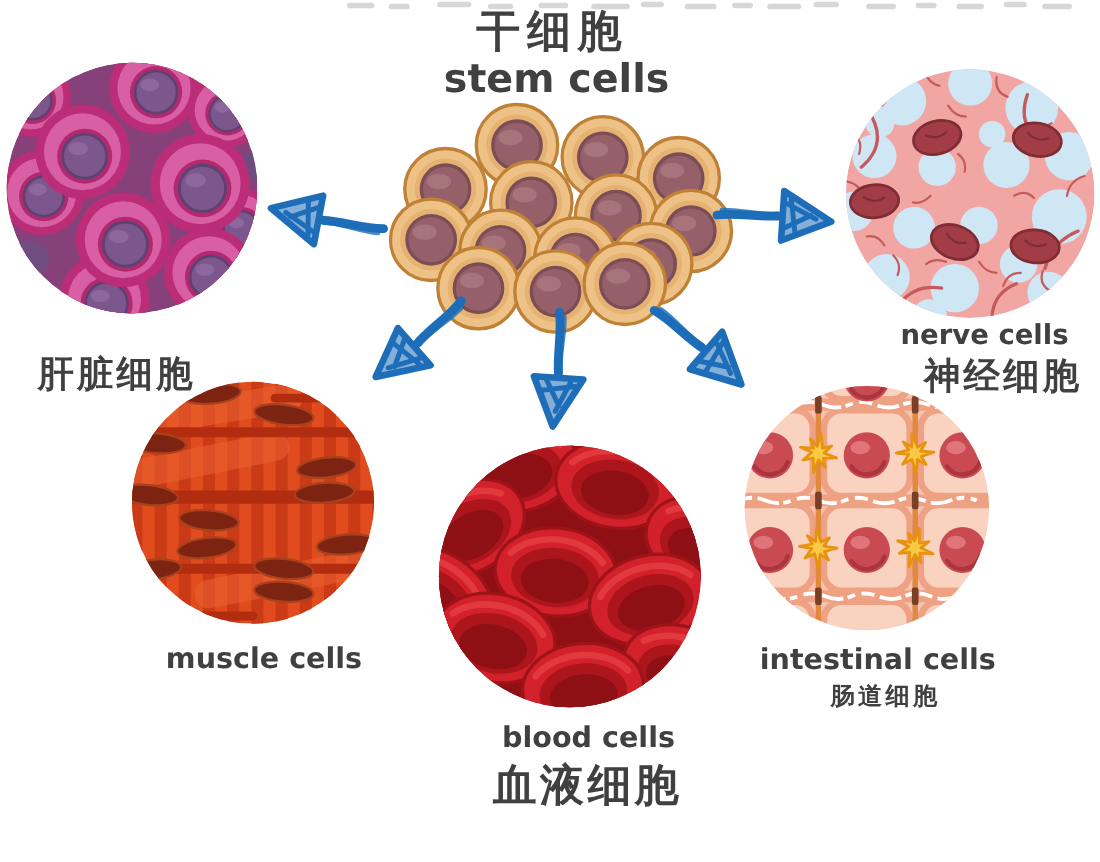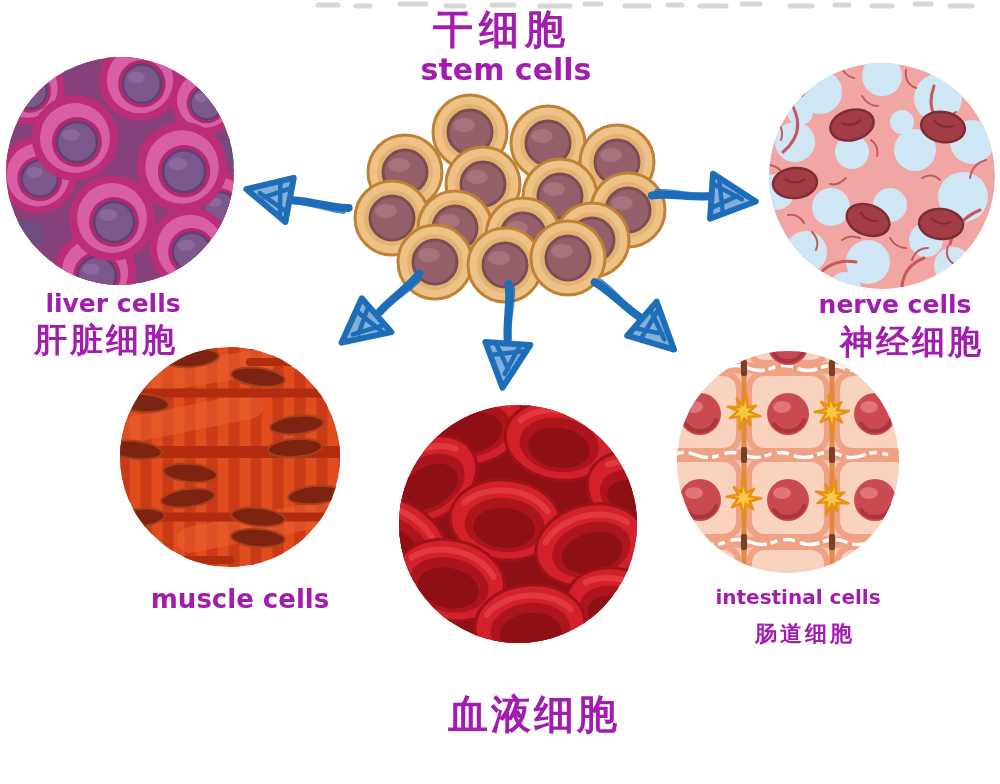--- a/index.html
+++ b/index.html
@@ -1,19 +1,19 @@
 <!DOCTYPE html>
 <html style="--arrow_blue: #1d6db8; --stem_body: #eec287; --stem_border: #bf8136; --stem_nucleus: #956069; --liver_bg: #86407a; --liver_pink: #d95fa5; --liver_magenta: #bb2d76; --liver_purple_nucleus: #7c578d; --nerve_bg_blue: #cfe7f5; --nerve_tissue_pink: #f2a6a4; --nerve_outline: #c45a5c; --nerve_nucleus: #a23d45; --muscle_base: #e14c1e; --muscle_stripe: #cb3a16; --muscle_band: #b22c10; --muscle_nucleus: #7c2411; --blood_bg: #8f1014; --blood_cell: #d2212a; --blood_inner: #ab151b; --intestine_bg: #f6c4b0; --intestine_cell: #f9d2c0; --intestine_border: #efa183; --intestine_nucleus: #ca4a52; --intestine_star: #f8c944; --intestine_line: #df8a3e;"><head>
 <meta charset="utf-8">
 <style>
   html,body{margin:0;padding:0;background:#ffffff;}
   #stage{position:relative;width:1000px;height:784px;background:#ffffff;overflow:hidden;
          font-family:"DejaVu Sans",sans-serif;}
   #art{position:absolute;left:0;top:0;}
-  .lbl{position:absolute;transform:translateX(-50%);font-weight:700;color:#a21caf;
+  .lbl{position:absolute;transform:translateX(-50%);font-weight:700;color:#404040;
        white-space:nowrap;line-height:1.05;font-family:"DejaVu Sans",sans-serif;}
   .zh{letter-spacing:3px;}
   .frag{stroke:#d7d7d7;stroke-width:5;stroke-linecap:round;fill:none;}
   
   .ar{stroke:var(--arrow_blue,#1d6db8);fill:none;stroke-linecap:round;stroke-linejoin:round;}
   .af{fill:var(--arrow_blue,#1d6db8);fill-opacity:.55;}
   
   .sc-o{fill:var(--stem_body,#eec287);stroke:var(--stem_border,#bf8136);stroke-width:3;}
   .sc-n{fill:var(--stem_nucleus,#956069);stroke:#7c4d55;stroke-width:3;}
   .sc-h{fill:#a8747c;}
@@ -261,28 +261,28 @@
   <g>
     <use href="#arrow" transform="translate(297,201) rotate(192)"></use>
     <use href="#arrow" transform="translate(704,196) rotate(5)"></use>
     <use href="#arrow" transform="translate(382,310) rotate(140)"></use>
     <use href="#arrow" transform="translate(508,336) rotate(95)"></use>
     <use href="#arrow" transform="translate(636,314) rotate(42)"></use>
   </g>
 </svg>
 
   <div class="lbl zh" style="left:502px;top:8px;font-size:40px;letter-spacing:6px">干细胞</div>
-  <div class="lbl en" style="left:506px;top:54px;font-size:30px">stem cells</div>
-
-  <div class="lbl en" style="left:113px;top:291px;font-size:25px">liver cells</div>
+  <div class="lbl en" style="left:506px;top:54px;font-size:36px">stem cells</div>
+
   <div class="lbl en" style="left:895px;top:292px;font-size:25px">nerve cells</div>
 
   <div class="lbl zh" style="left:106px;top:323px;font-size:33px">肝脏细胞</div>
   <div class="lbl en" style="left:240px;top:586px;font-size:26px">muscle cells</div>
 
   <div class="lbl zh" style="left:912px;top:325px;font-size:33px">神经细胞</div>
 
+  <div class="lbl en" style="left:535px;top:658px;font-size:26px">blood cells</div>
   <div class="lbl zh" style="left:534px;top:693px;font-size:40px">血液细胞</div>
 
-  <div class="lbl en" style="left:798px;top:587px;font-size:20px">intestinal cells</div>
+  <div class="lbl en" style="left:798px;top:587px;font-size:26px">intestinal cells</div>
   <div class="lbl zh" style="left:805px;top:622px;font-size:22px">肠道细胞</div>
 
 </div>
 
 </body></html>

